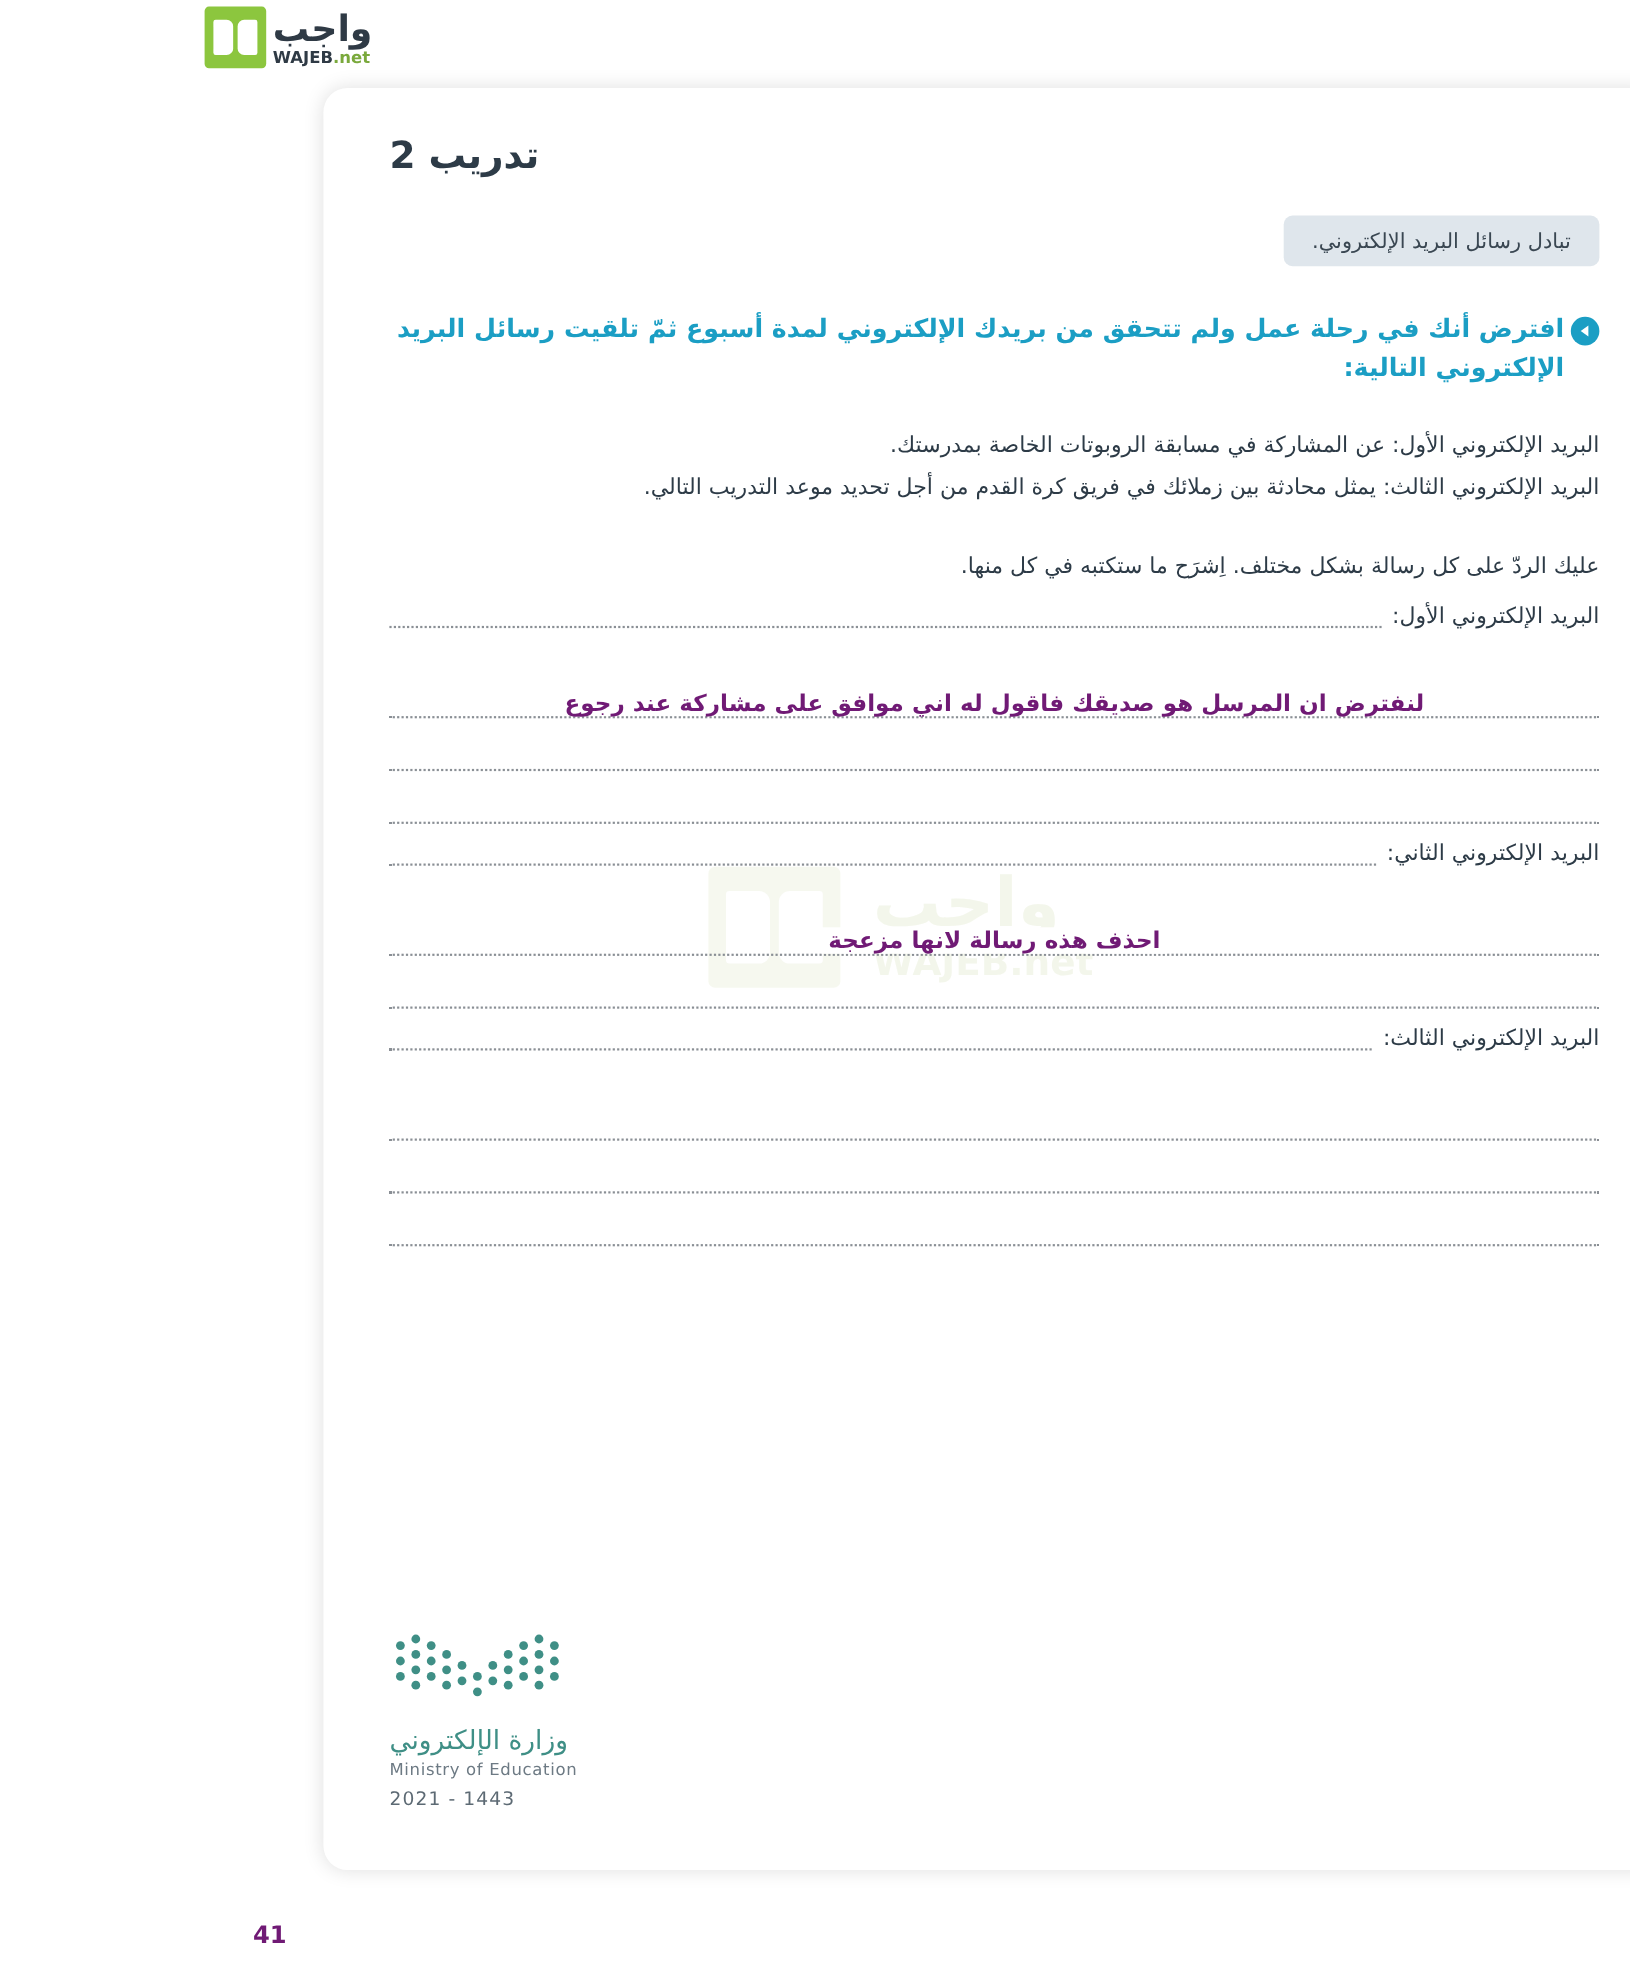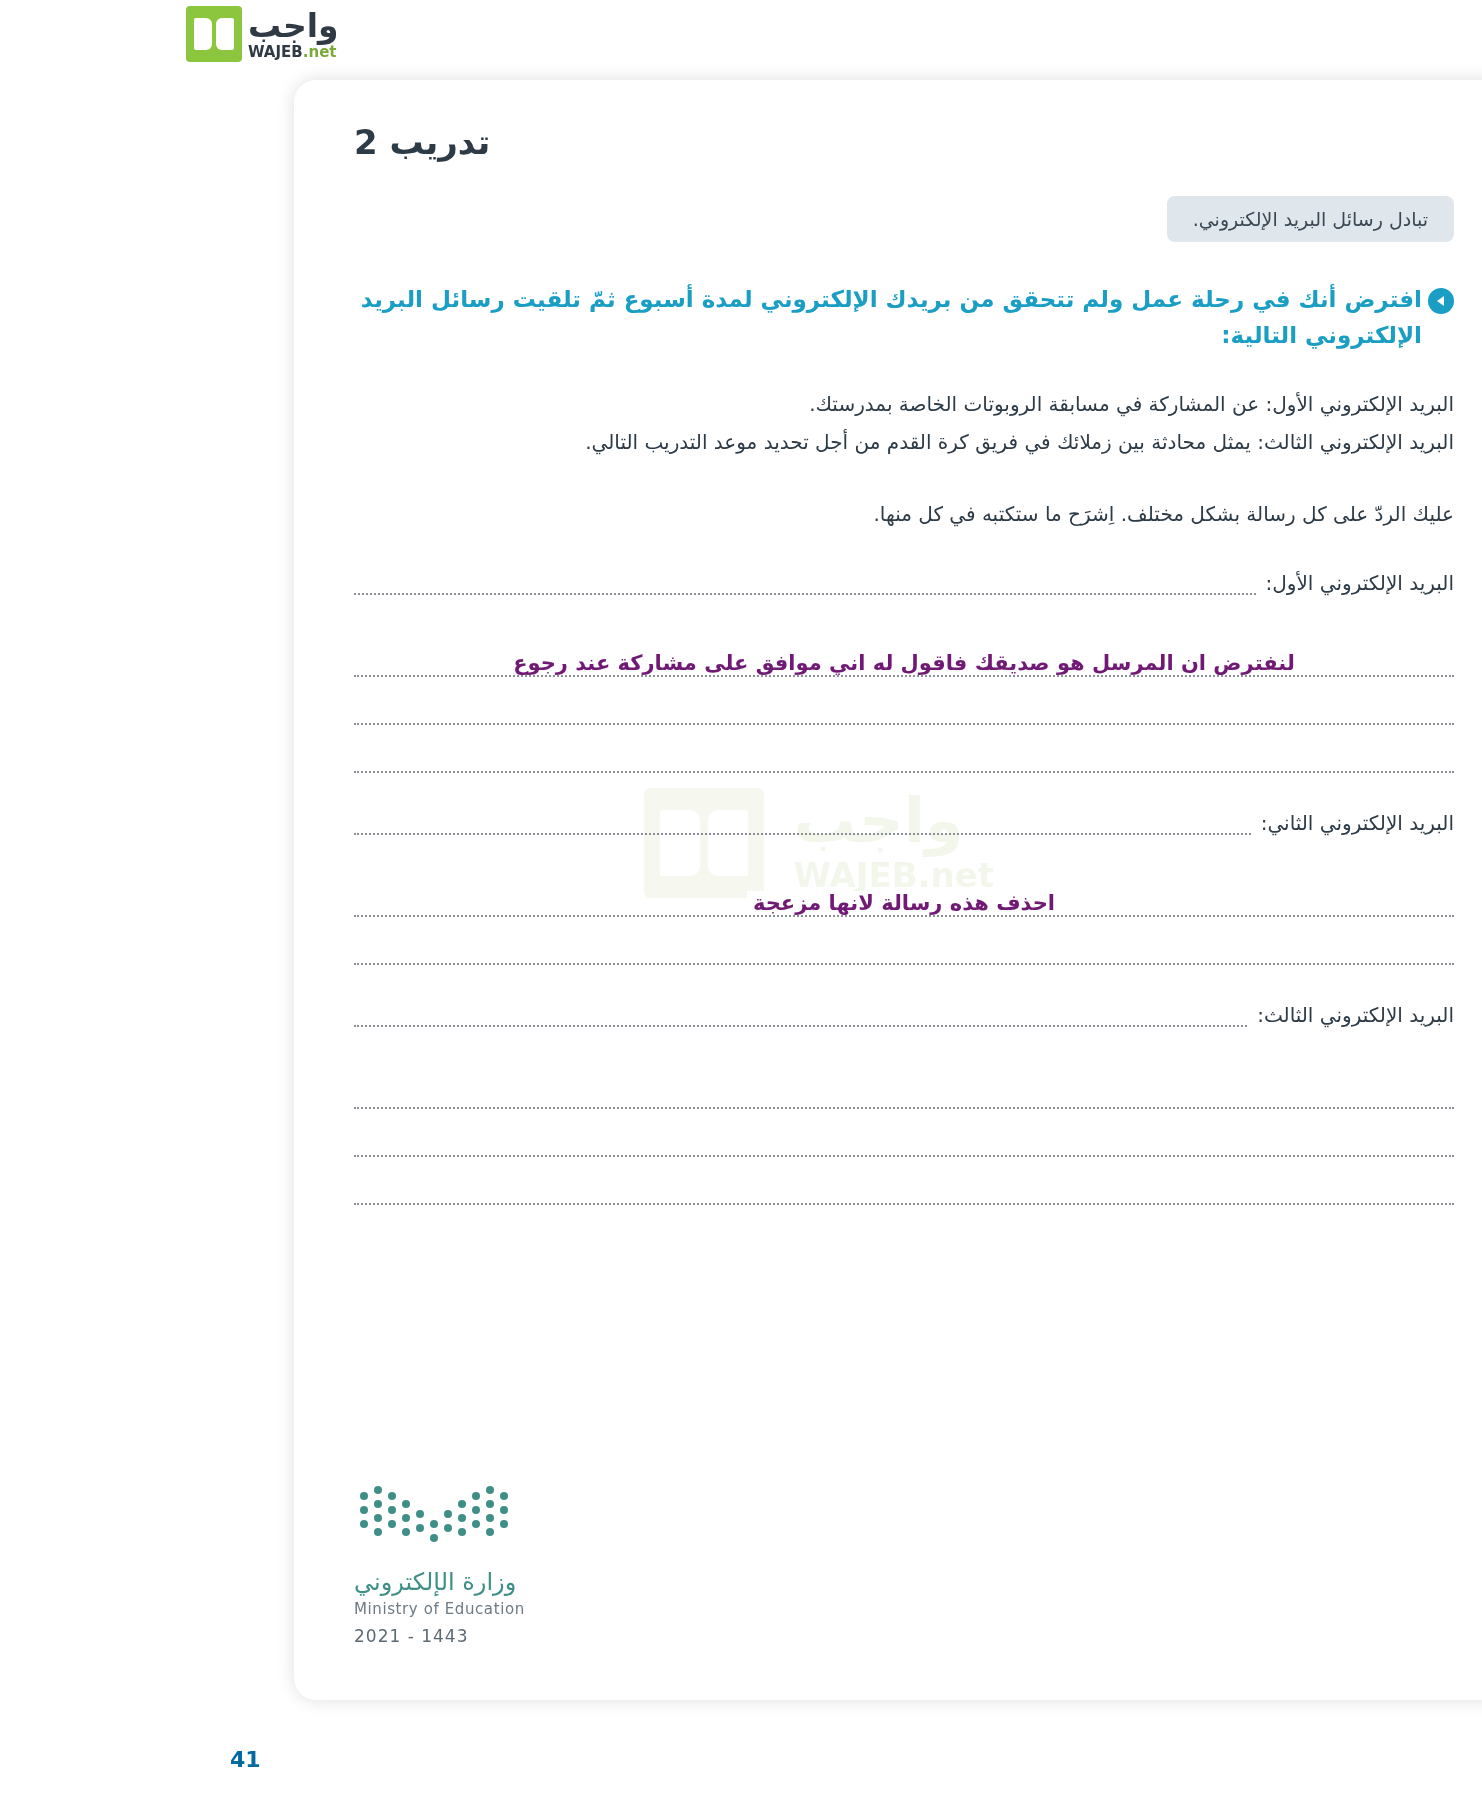--- a/index.html
+++ b/index.html
@@ -216,21 +216,21 @@
     color: #2d3b47;
     text-align: right;
     line-height: 1.9;
     direction: rtl;
   }
   .spacer { height: 34px; }
   .labeled-line {
     display: flex;
     align-items: flex-end;
     direction: rtl;
-    margin-top: 38px;
+    margin-top: 14px;
     position: relative;
     z-index: 1;
   }
   .labeled-line .lbl {
     flex: 0 0 auto;
     font-size: 20px;
     color: #2d3b47;
     padding-left: 10px;
     white-space: nowrap;
   }
@@ -310,21 +310,21 @@
     font-size: 17px;
     color: #5d6a74;
     letter-spacing: 1px;
   }
 
   .page-number {
     position: absolute;
     left: 46px;
     bottom: 28px;
     font-size: 22px;
-    color: #0369a1;
+    color: #701a75;
     font-weight: bold;
   }
 </style>
 </head>
 <body>
 
 <div class="page">
 
   <div class="brand">
     <div class="brand-text">

